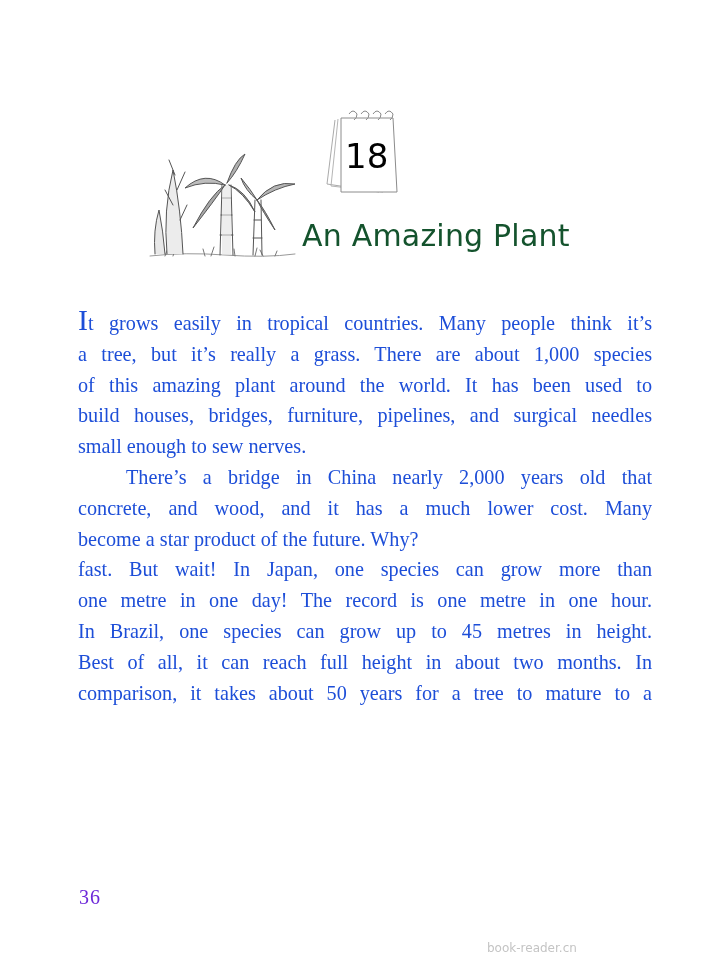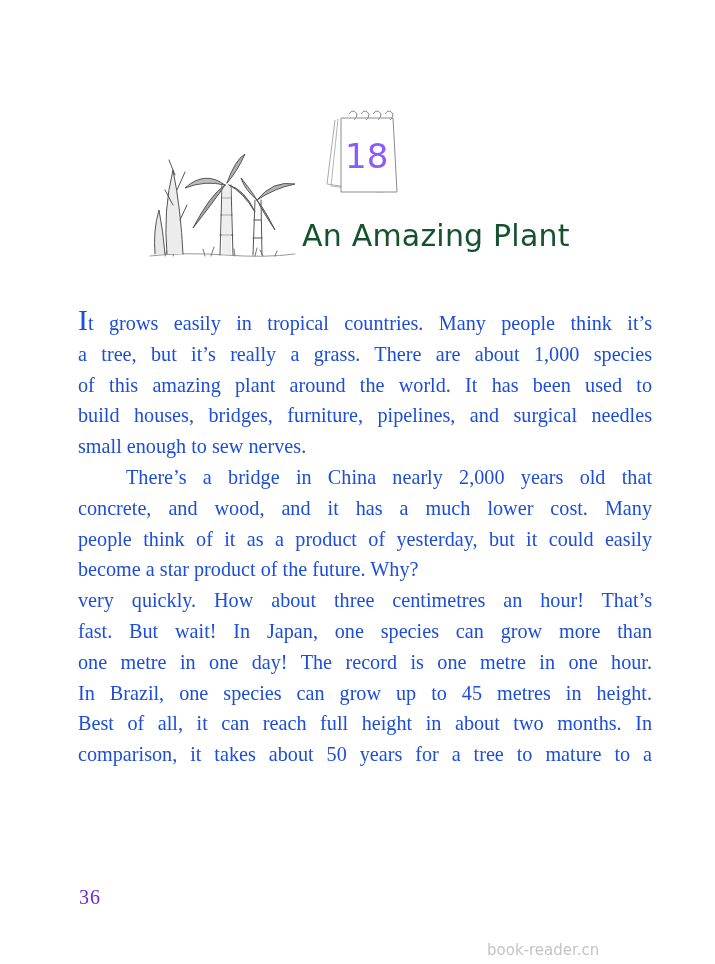--- a/index.html
+++ b/index.html
@@ -28,21 +28,21 @@
       width: 80px;
       height: 92px;
     }
     .calendar svg { position: absolute; left: 0; top: 0; }
     .calendar .num {
       position: absolute;
       left: 22px;
       top: 30px;
       font-family: "DejaVu Sans", "Liberation Sans", sans-serif;
       font-size: 34px;
-      color: #8b5cf6;
+      color: #000000;
       letter-spacing: 0px;
     }
     .plant {
       position: absolute;
       left: 145px;
       top: 150px;
       width: 160px;
       height: 112px;
     }
     .title {
@@ -84,21 +84,21 @@
       top: 886px;
       font-size: 20px;
       color: #6d28d9;
       letter-spacing: 1px;
     }
     .watermark {
       position: absolute;
       left: 487px;
       top: 941px;
       font-family: "DejaVu Sans", "Liberation Sans", sans-serif;
-      font-size: 15px;
+      font-size: 12px;
       color: #c4c4c4;
     }
   </style>
 </head>
 <body>
 
 <div class="page">
 
   <div class="plant">
     <svg width="160" height="112" viewBox="0 0 160 112">
@@ -153,25 +153,23 @@
     <div>
       <span class="line"><span class="dropcap">I</span><span>t grows easily in tropical countries. Many people think it’s</span></span>
       <span class="line">a tree, but it’s really a grass. There are about 1,000 species</span>
       <span class="line">of this amazing plant around the world. It has been used to</span>
       <span class="line">build houses, bridges, furniture, pipelines, and surgical needles</span>
       <span class="line left">small enough to sew nerves.</span>
     </div>
     <div>
       <span class="line indent">There’s a bridge in China nearly 2,000 years old that</span>
       <span class="line">concrete, and wood, and it has a much lower cost. Many</span>
-      <span class="line">people think of it as a product of yesterday, but it could easily</span>
       <span class="line left">become a star product of the future. Why?</span>
     </div>
     <div>
-      <span class="line">very quickly. How about three centimetres an hour! That’s</span>
       <span class="line">fast. But wait! In Japan, one species can grow more than</span>
       <span class="line">one metre in one day! The record is one metre in one hour.</span>
       <span class="line">In Brazil, one species can grow up to 45 metres in height.</span>
       <span class="line">Best of all, it can reach full height in about two months. In</span>
       <span class="line">comparison, it takes about 50 years for a tree to mature to a</span>
     </div>
   </div>
 
   <div class="page-number">36</div>
   <div class="watermark">book-reader.cn</div>

